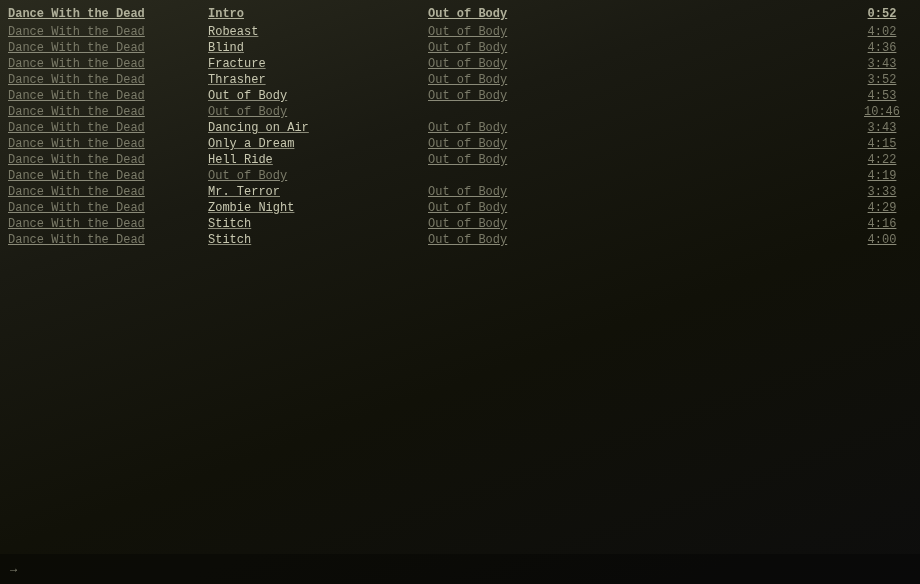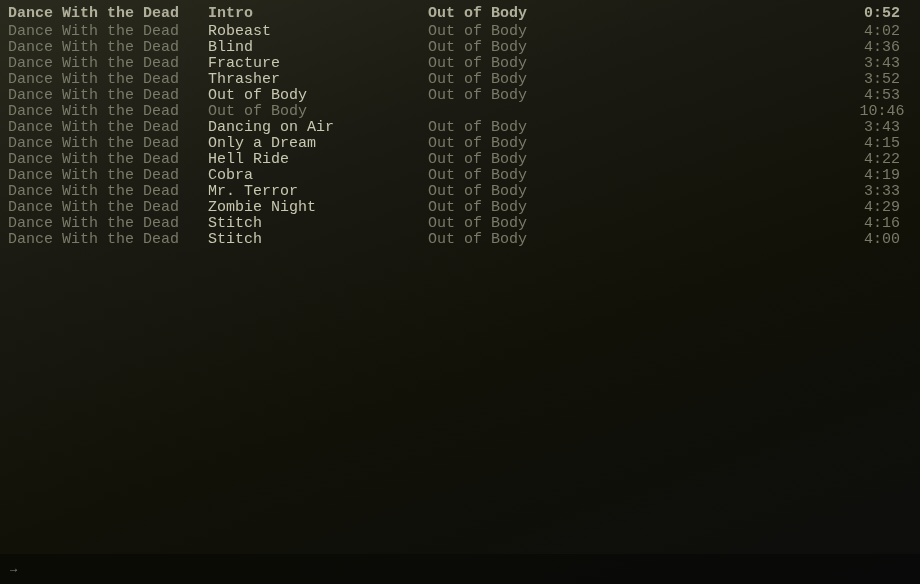--- a/index.html
+++ b/index.html
@@ -22,22 +22,23 @@
       padding: 6px 0;
       width: 100%;
     }
 
     .track-row {
       display: flex;
       align-items: center;
       width: 100%;
       height: 16px;
       padding: 0 8px;
-      font-size: 15px;
+      font-size: 12px;
       line-height: 16px;
+      text-decoration: underline;
     }
 
     .track-row.header {
       color: #b0b09a;
       font-weight: bold;
       margin-bottom: 2px;
     }
 
     .col-artist {
       width: 200px;
@@ -156,21 +157,20 @@
       <span class="col-duration">4:15</span>
     </div>
     <div class="track-row">
       <span class="col-artist">Dance With the Dead</span>
       <span class="col-title">Hell Ride</span>
       <span class="col-album">Out of Body</span>
       <span class="col-duration">4:22</span>
     </div>
     <div class="track-row">
       <span class="col-artist">Dance With the Dead</span>
-      <span class="col-title">Cobra</span>
       <span class="col-album">Out of Body</span>
       <span class="col-duration">4:19</span>
     </div>
     <div class="track-row">
       <span class="col-artist">Dance With the Dead</span>
       <span class="col-title">Mr. Terror</span>
       <span class="col-album">Out of Body</span>
       <span class="col-duration">3:33</span>
     </div>
     <div class="track-row">

